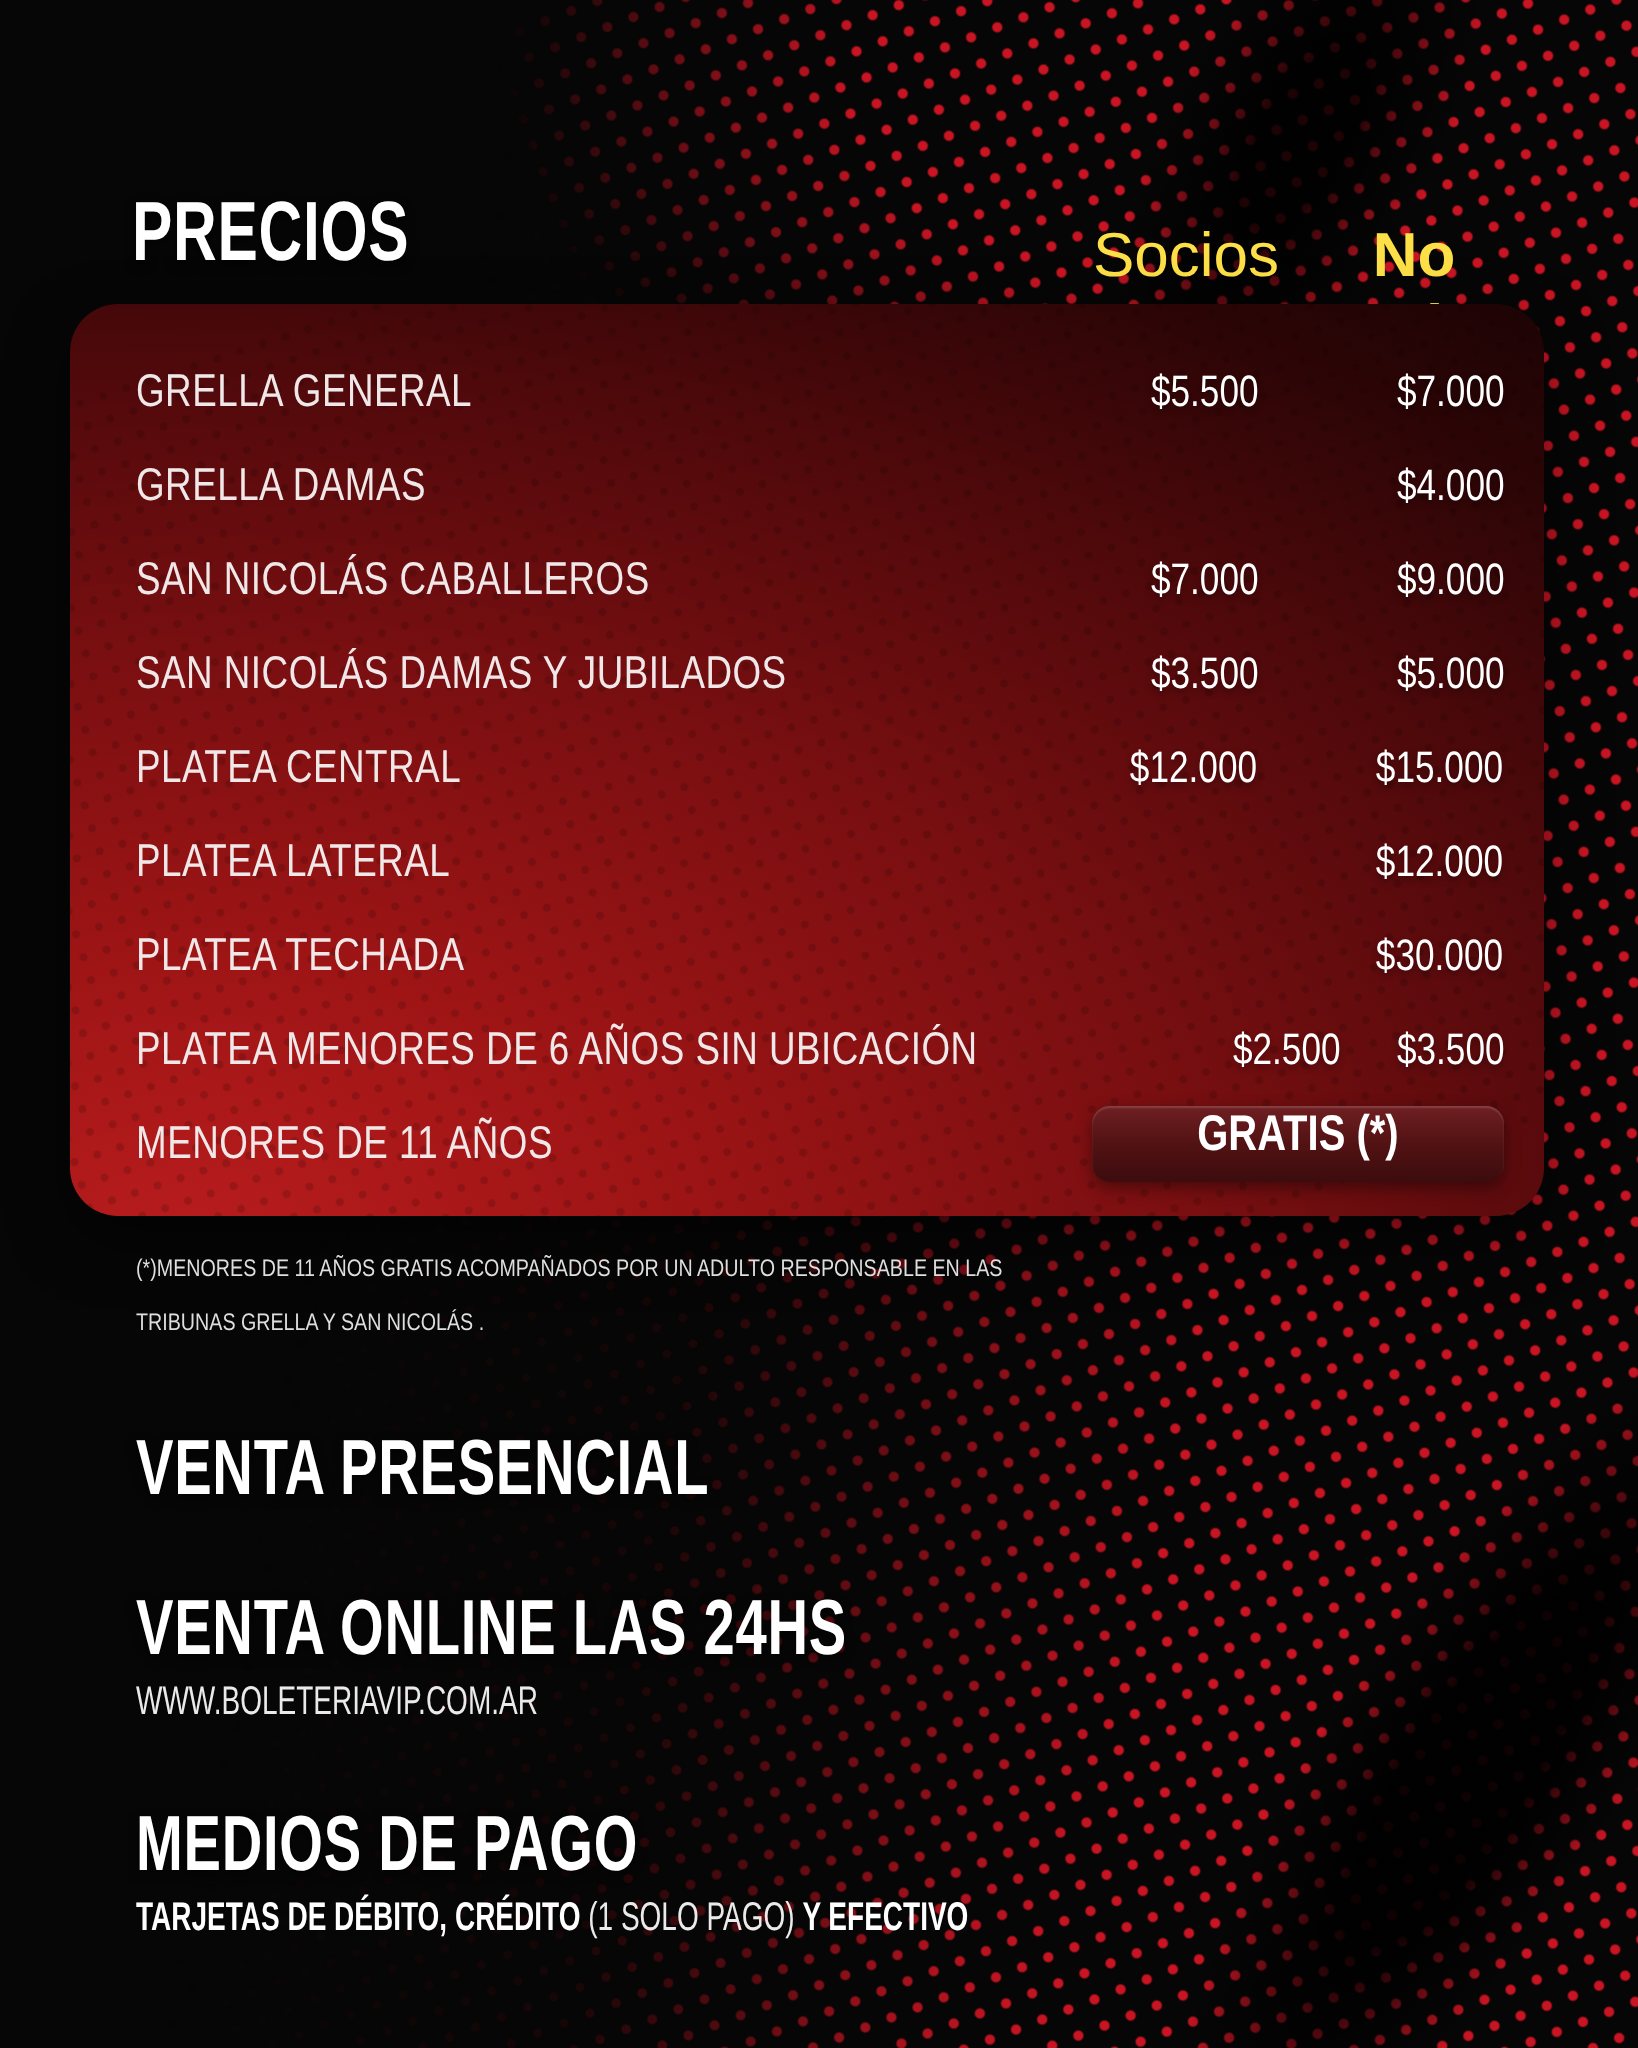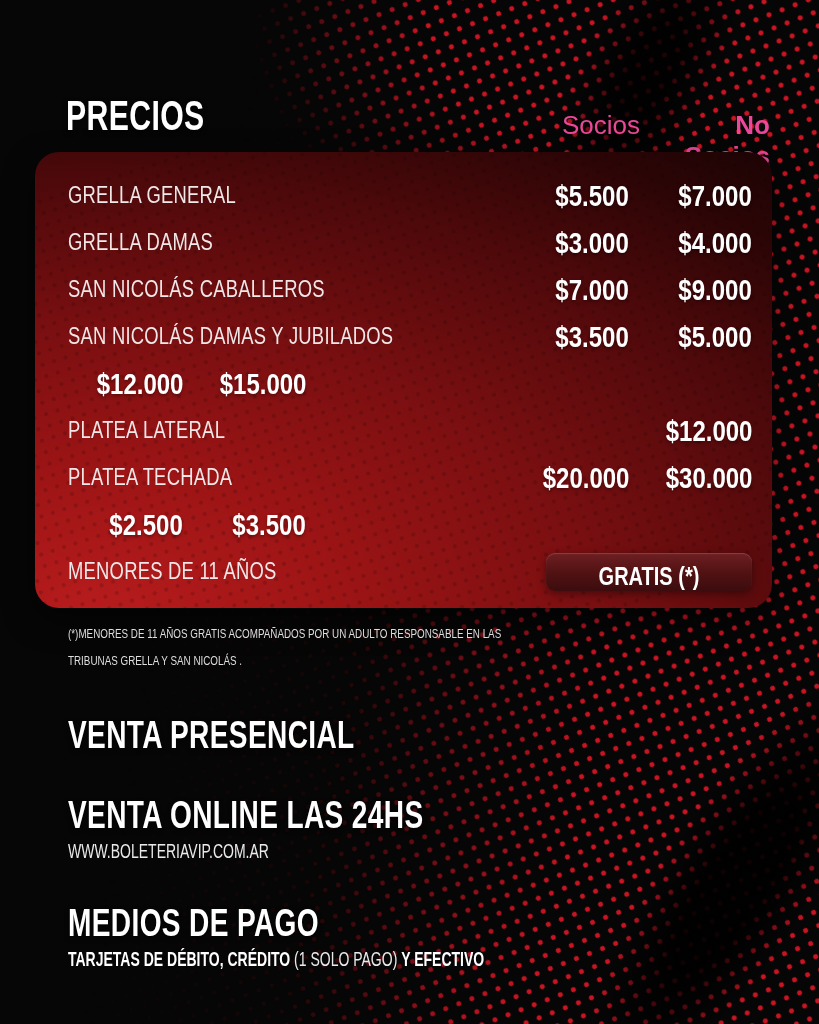--- a/index.html
+++ b/index.html
@@ -41,44 +41,44 @@
 
   
   .cond{display:inline-block;transform:scaleX(.8);transform-origin:0 50%;white-space:nowrap;}
   .cond-r{transform-origin:100% 50%;}
   .cond-c{transform-origin:50% 50%;}
 
   
   .title{position:absolute;left:66px;top:92px;margin:0;font-size:42px;font-weight:bold;
     letter-spacing:.5px;text-shadow:0 2px 6px rgba(0,0,0,.6);}
   .title .cond{transform:scaleX(.72);}
-  .col-hdr{position:absolute;top:110px;font-size:26px;font-weight:normal;color:#ec4899;text-align:right;}
+  .col-hdr{position:absolute;top:110px;font-size:31px;font-weight:normal;color:#fde047;text-align:center;}
   .hdr-socios{left:546px;width:94px;}
   .hdr-nosocios{left:644px;width:126px;font-weight:bold;}
 
   
   .panel{
     position:absolute;left:35px;top:152px;width:737px;height:456px;border-radius:24px;overflow:hidden;
     background:radial-gradient(140% 132% at 8% 102%,
       #b81c1d 0%,#9c1415 25%,#7a0f11 48%,#4f090b 72%,#2c0506 90%,#1f0405 100%);
     box-shadow:0 12px 30px rgba(0,0,0,.55);
   }
   .panel-texture{position:absolute;inset:-60px;transform:rotate(-18deg);opacity:.5;
     background-image:radial-gradient(rgba(15,0,0,.32) 1.7px,transparent 2.3px);
     background-size:12px 12px;}
   .rows{position:relative;padding:20px 20px 13px 33px;}
   .row{display:flex;align-items:center;height:47px;}
   .row-label{flex:1;font-size:23px;color:#f0e8e8;letter-spacing:.3px;}
-  .cell{font-size:30px;font-weight:bold;text-align:right;color:#fff;
+  .cell{font-size:22px;font-weight:normal;text-align:right;color:#fff;
     text-shadow:0 2px 4px rgba(0,0,0,.35);}
   .cell-socios{width:115px;}
   .cell-nosocios{width:123px;}
   .badge{
     margin-left:auto;width:206px;height:38px;border-radius:9px;
-    display:flex;align-items:flex-end;justify-content:center;
+    display:flex;align-items:flex-start;justify-content:center;
     background:linear-gradient(180deg,#6f1f22 0%,#521213 50%,#3c0c0e 100%);
     box-shadow:inset 0 1px 1px rgba(255,255,255,.16),0 3px 8px rgba(0,0,0,.4);
   }
   .badge-text{font-size:25px;font-weight:bold;color:#fff;}
 
   
   .below{position:absolute;left:68px;top:621px;width:710px;}
   .fn-line{font-size:12px;line-height:27px;color:#dedede;}
   .fn-line .cond{transform:scaleX(.82);}
   .info-block{margin-top:40px;}
@@ -123,23 +123,20 @@
     <div class="cell cell-nosocios">
       <span class="cond cond-r price">$7.000</span>
     </div>
 
   </div>
 
   <div class="row">
     <div class="row-label">
       <span class="cond lbl">GRELLA DAMAS</span>
     </div>
-    <div class="cell cell-socios">
-      <span class="cond cond-r price">$3.000</span>
-    </div>
     <div class="cell cell-nosocios">
       <span class="cond cond-r price">$4.000</span>
     </div>
 
   </div>
 
   <div class="row">
     <div class="row-label">
       <span class="cond lbl">SAN NICOLÁS CABALLEROS</span>
     </div>
@@ -159,20 +156,23 @@
     <div class="cell cell-socios">
       <span class="cond cond-r price">$3.500</span>
     </div>
     <div class="cell cell-nosocios">
       <span class="cond cond-r price">$5.000</span>
     </div>
 
   </div>
 
   <div class="row">
+    <div class="row-label">
+      <span class="cond lbl">PLATEA CENTRAL</span>
+    </div>
     <div class="cell cell-socios">
       <span class="cond cond-r price">$12.000</span>
     </div>
     <div class="cell cell-nosocios">
       <span class="cond cond-r price">$15.000</span>
     </div>
 
   </div>
 
   <div class="row">
@@ -182,30 +182,30 @@
     <div class="cell cell-nosocios">
       <span class="cond cond-r price">$12.000</span>
     </div>
 
   </div>
 
   <div class="row">
     <div class="row-label">
       <span class="cond lbl">PLATEA TECHADA</span>
     </div>
-    <div class="cell cell-socios">
-      <span class="cond cond-r price">$20.000</span>
-    </div>
     <div class="cell cell-nosocios">
       <span class="cond cond-r price">$30.000</span>
     </div>
 
   </div>
 
   <div class="row">
+    <div class="row-label">
+      <span class="cond lbl">PLATEA MENORES DE 6 AÑOS SIN UBICACIÓN</span>
+    </div>
     <div class="cell cell-socios">
       <span class="cond cond-r price">$2.500</span>
     </div>
     <div class="cell cell-nosocios">
       <span class="cond cond-r price">$3.500</span>
     </div>
 
   </div>
 
   <div class="row">

